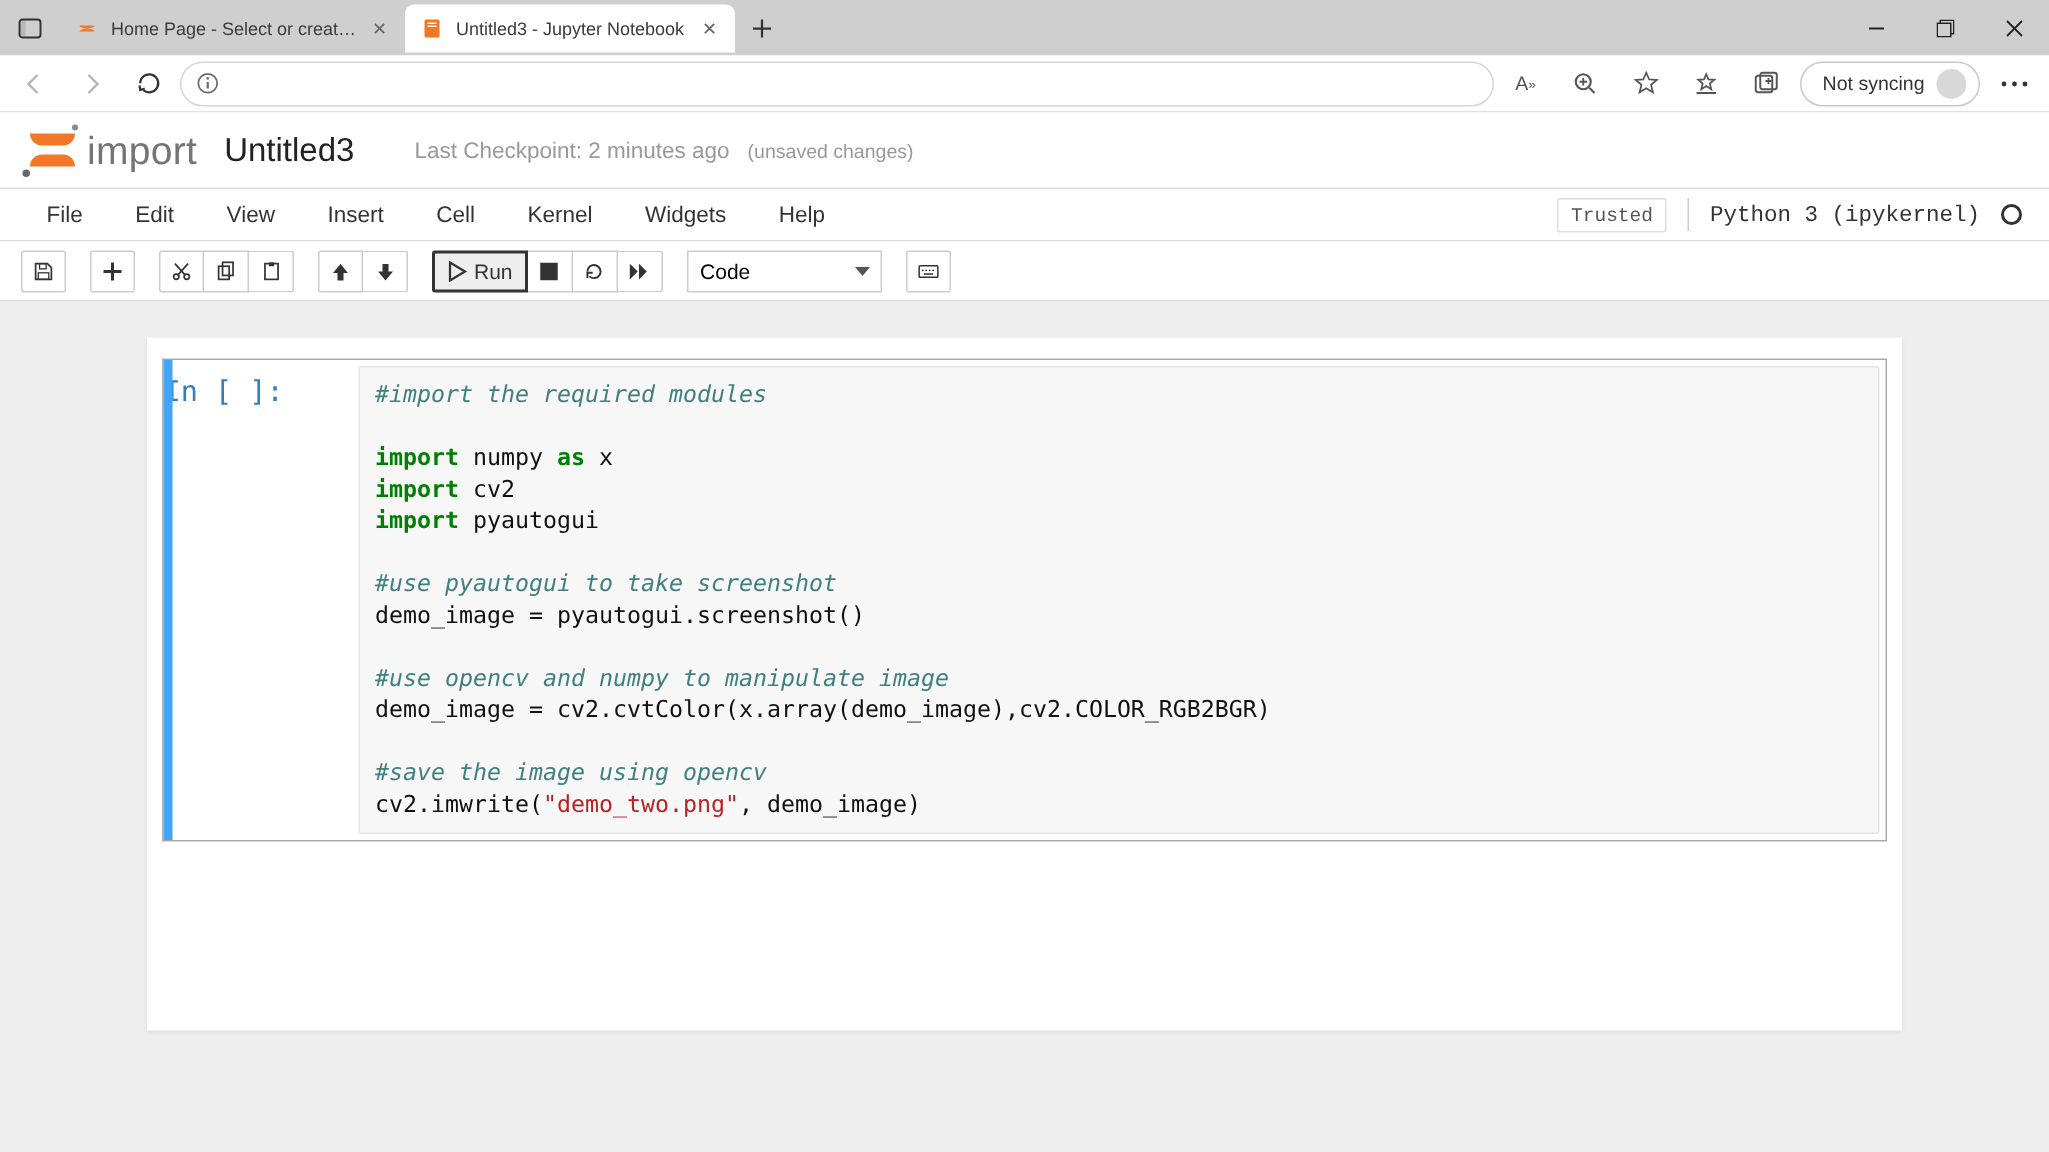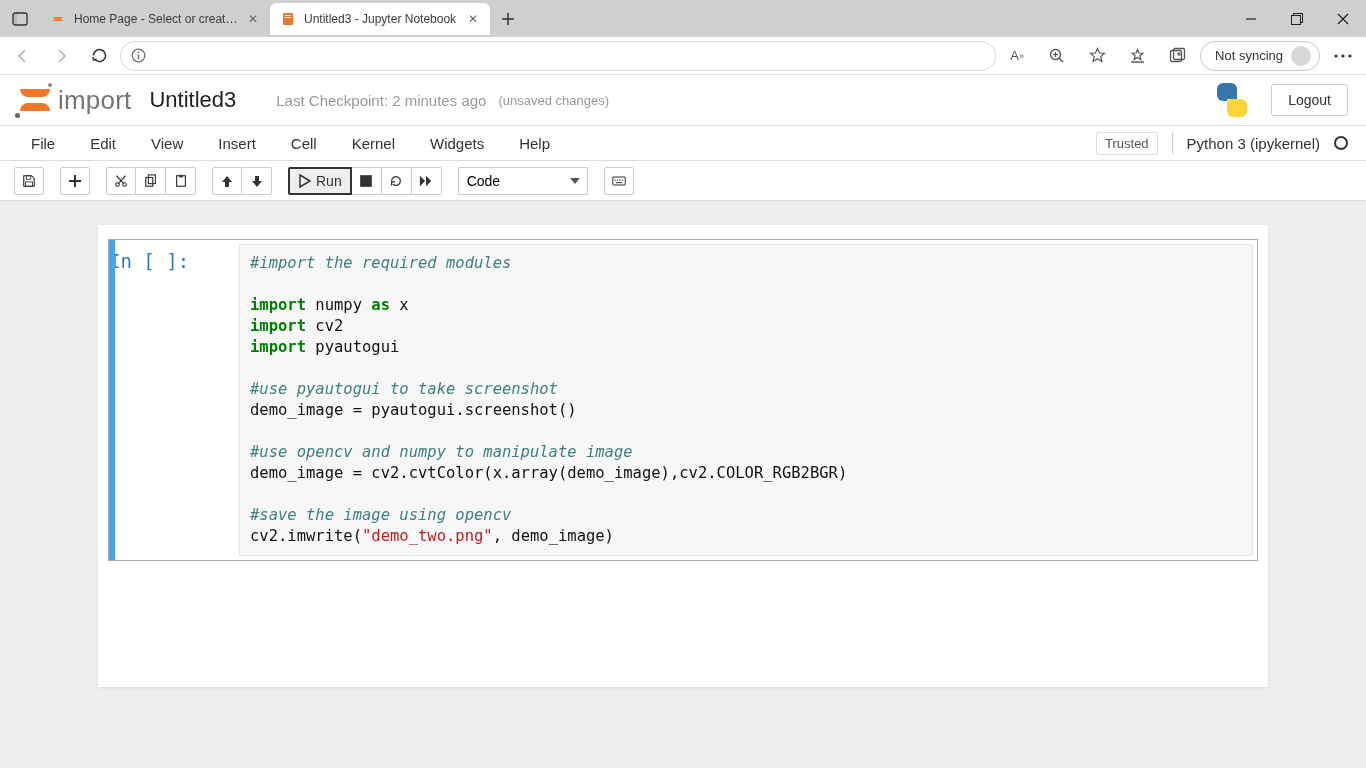--- a/index.html
+++ b/index.html
@@ -41,21 +41,21 @@
 .nb-checkpoint { font-size: 15px; color: #999; margin-left: 32px; }
 .nb-unsaved { font-size: 13px; color: #999; margin-left: 12px; }
 .nb-header-right { margin-left: auto; display: flex; align-items: center; gap: 22px; }
 .python-logo { width: 34px; height: 34px; position: relative; }
 .python-logo .p1 { position: absolute; width: 20px; height: 18px; background: #3776ab; border-radius: 6px 6px 0 6px; top: 0; left: 2px; }
 .python-logo .p2 { position: absolute; width: 20px; height: 18px; background: #ffd43b; border-radius: 0 6px 6px 6px; bottom: 0; right: 2px; }
 .logout-btn { border: 1px solid #ccc; background: #fff; border-radius: 3px; padding: 7px 16px; font-size: 14px; color: #333; cursor: pointer; }
 
 .menubar { height: 36px; border-top: 1px solid #ddd; border-bottom: 1px solid #ddd; background: #fff; display: flex; align-items: center; padding: 0 18px; gap: 30px; font-size: 15px; color: #333; }
 .menu-item { cursor: pointer; }
-.menubar-right { margin-left: auto; display: flex; align-items: center; gap: 14px; font-size: 14px; }
+.menubar-right { margin-left: auto; display: flex; align-items: center; gap: 14px; font-size: 14px; font-family: Liberation Mono, monospace; }
 .trusted { border: 1px solid #ddd; padding: 3px 8px; font-size: 13px; color: #555; border-radius: 2px; }
 .kernel-label { color: #333; font-size: 15px; }
 .kernel-ind { width: 14px; height: 14px; border: 2px solid #333; border-radius: 50%; }
 .sep-v { width: 1px; height: 22px; background: #ccc; }
 
 .toolbar { height: 40px; border-bottom: 1px solid #ddd; background: #fff; display: flex; align-items: center; padding: 0 14px; gap: 4px; }
 .tbtn { height: 28px; min-width: 30px; border: 1px solid #ccc; background: #fff; border-radius: 2px; display: flex; align-items: center; justify-content: center; font-size: 14px; color: #333; cursor: pointer; padding: 0 6px; }
 .tbtn svg { width: 14px; height: 14px; }
 .tbtn.focused { border: 2px solid #333; background: #eee; padding: 0 8px; gap: 4px; }
 .tbtn-group { display: flex; gap: 0; }
@@ -215,27 +215,20 @@
           <div class="arc1"></div>
           <div class="arc2"></div>
           <div class="d1"></div>
           <div class="d2"></div>
         </div>
       <span class="jp-word">import</span>
     </div>
     <span class="nb-title">Untitled3</span>
     <span class="nb-checkpoint">Last Checkpoint: 2 minutes ago</span>
     <span class="nb-unsaved">(unsaved changes)</span>
-    <div class="nb-header-right">
-      <div class="python-logo">
-          <div class="p1"></div>
-          <div class="p2"></div>
-        </div>
-      <button class="logout-btn">Logout</button>
-    </div>
   </div>
 
   <div class="menubar">
     <div id="menu-items" style="display:flex; gap:35px;margin-left:13px;">
         <span class="menu-item">File</span>
         <span class="menu-item">Edit</span>
         <span class="menu-item">View</span>
         <span class="menu-item">Insert</span>
         <span class="menu-item">Cell</span>
         <span class="menu-item">Kernel</span>

